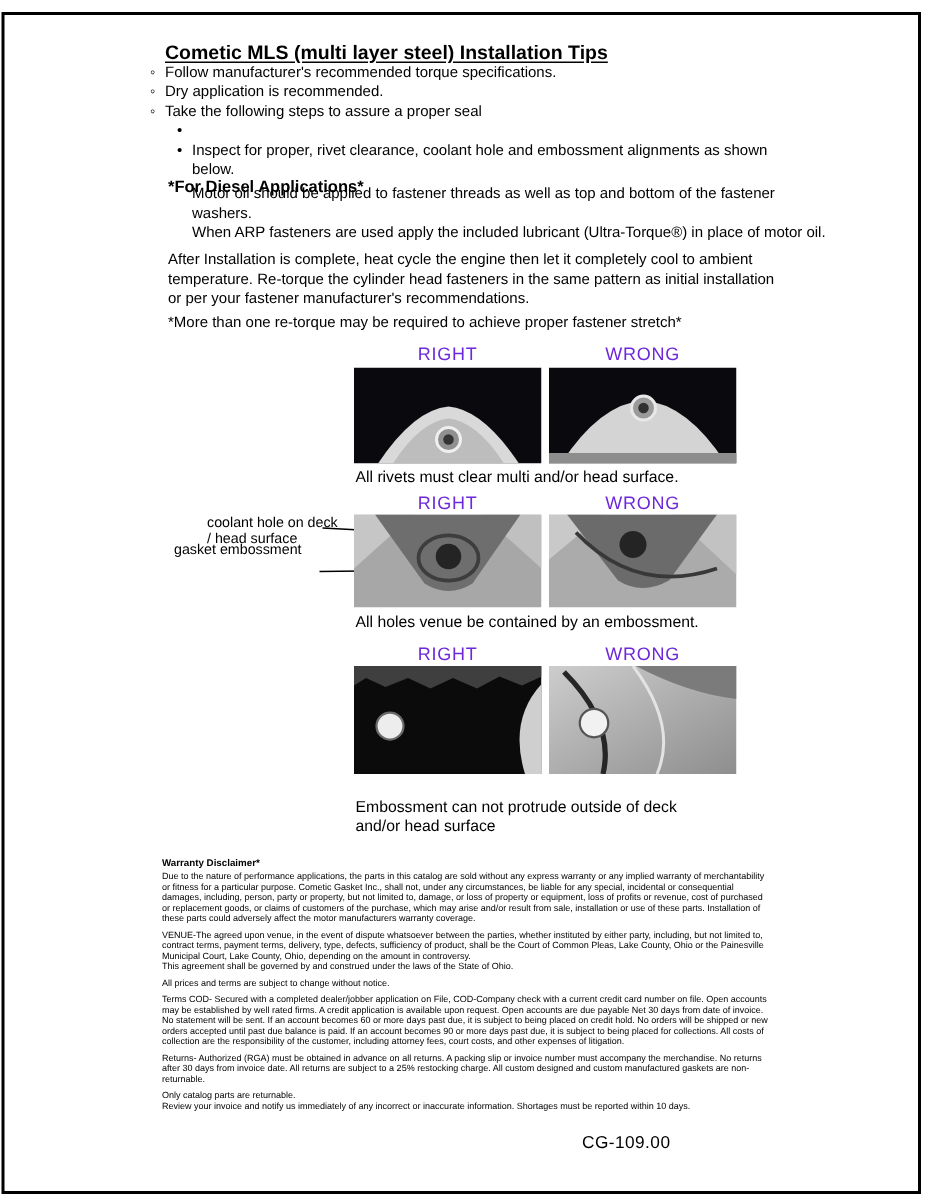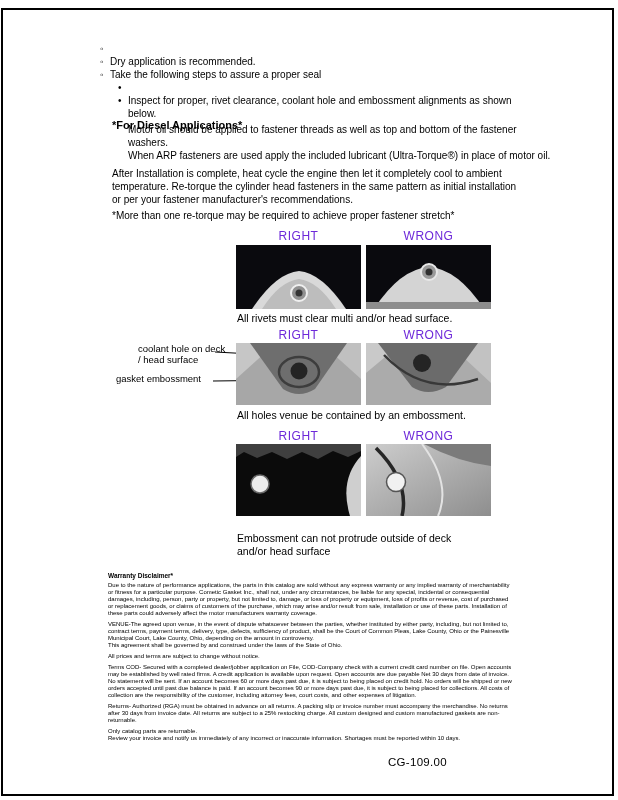--- a/index.html
+++ b/index.html
@@ -28,24 +28,26 @@
   .warranty p{margin:0 0 4px 0;white-space:pre-line;}
   .page-number{left:388px;top:756px;font-size:11.5px;letter-spacing:.3px;text-align:right;}
 </style>
 </head>
 <body>
 
 <div id="page">
 
   <div class="abs page-border"></div>
 
+  <h1 class="abs page-title">Cometic MLS (multi layer steel) Installation Tips</h1>
 
   <div class="abs bullets">
     <div class="bullet-line">
       <span class="bullet-glyph">◦</span>
+      <span>Follow manufacturer's recommended torque specifications.</span>
     </div>
     <div class="bullet-line">
       <span class="bullet-glyph">◦</span>
       <span>Dry application is recommended.</span>
     </div>
     <div class="bullet-line">
       <span class="bullet-glyph">◦</span>
       <span>Take the following steps to assure a proper seal</span>
     </div>
     <div class="sub-bullets">
@@ -87,21 +89,21 @@
       <circle cx="63" cy="27" r="8" fill="#9a9a9a" stroke="#e8e8e8" stroke-width="2"></circle>
       <circle cx="63" cy="27" r="3.5" fill="#303030"></circle>
     </svg>
   </figure>
   <div class="abs caption" style="left:237px;top:312px;">All rivets must clear multi and/or head surface.</div>
 
   <div class="abs rw-label" style="left:236px;top:328px;">RIGHT</div>
   <div class="abs rw-label" style="left:366px;top:328px;">WRONG</div>
 
   <div class="abs annot" style="left:138px;top:344px;width:92px;">coolant hole on deck / head surface</div>
-  <div class="abs annot" style="left:116px;top:374px;width:100px;">gasket embossment</div>
+  <div class="abs annot" style="left:116px;top:362px;width:100px;">gasket embossment</div>
   <svg class="abs leader" style="left:210px;top:340px;" width="100" height="50">
     <line x1="5" y1="12" x2="80" y2="16" stroke="#000" stroke-width="1"></line>
     <line x1="3" y1="41" x2="88" y2="40" stroke="#000" stroke-width="1"></line>
   </svg>
 
   <figure class="abs fig" style="left:236px;top:343px;margin:0;">
     <svg viewBox="0 0 125 62" height="62">
       <rect width="125" height="62" fill="#a7a7a7"></rect>
       <path d="M0,0 L40,0 L0,36 Z" fill="#c6c6c6"></path>
       <path d="M125,0 L85,0 L125,36 Z" fill="#c0c0c0"></path>

